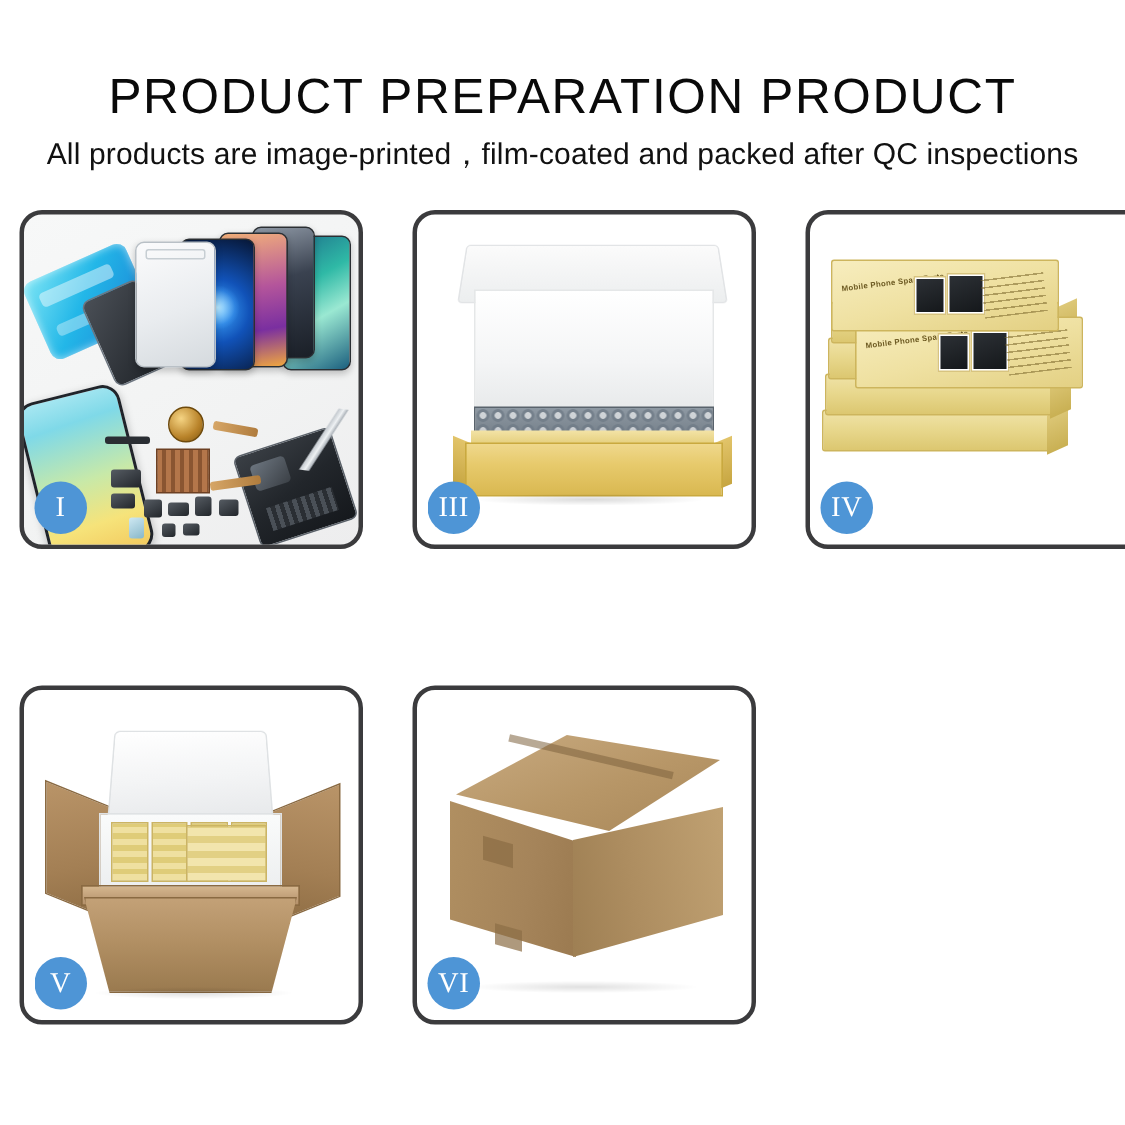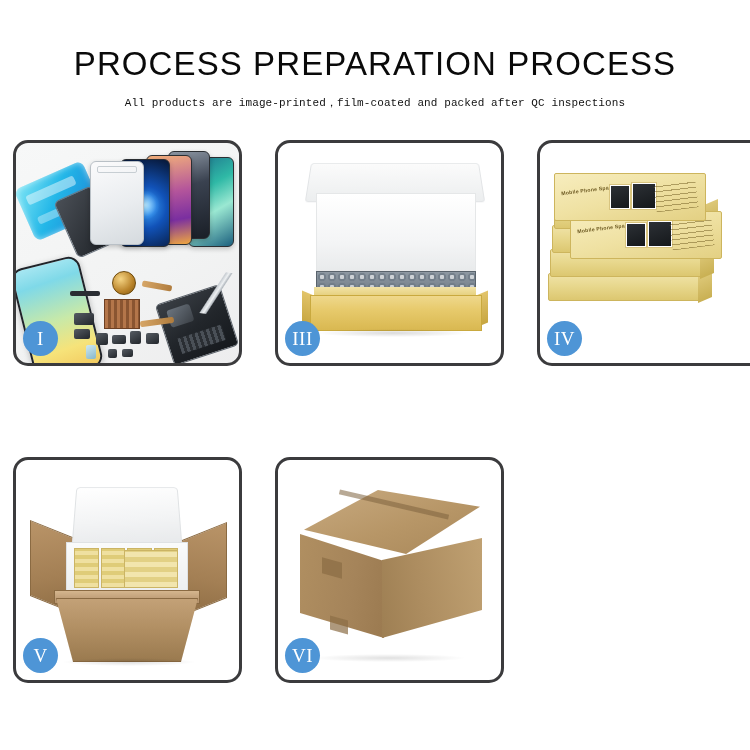--- a/index.html
+++ b/index.html
@@ -19,24 +19,24 @@
   .title {
     margin: 0; padding-top: 44px;
     font-size: 33px; line-height: 40px;
     letter-spacing: 1.1px;
     font-weight: 400;
     color: #0a0a0a;
     font-family: "Liberation Sans", sans-serif;
   }
   .subtitle {
     margin: 0; padding-top: 9px;
-    font-size: 11px; line-height: 20px;
+    font-size: 20px; line-height: 20px;
     color: #111111;
     letter-spacing: 0.1px;
-    font-family: Liberation Mono, monospace;
+    font-family: Liberation Sans, sans-serif;
   }
   
   .grid {
     position: absolute;
     left: 13px; top: 140px;
     width: 724px; height: 545px;
     display: grid;
     grid-template-columns: 262px 262px 262px;
     grid-template-rows: 228px 228px;
     column-gap: -30px;
@@ -443,21 +443,21 @@
     position: absolute; left: 36px; bottom: 18px; width: 150px; height: 8px;
     background: radial-gradient(ellipse at center, rgba(0,0,0,.12), transparent 72%);
   }
 </style>
 </head>
 <body>
 
 <div id="page">
 
   <div class="header">
-    <h1 class="title">PROCESS PREPARATION PROCESS</h1>
+    <h1 class="title">PRODUCT PREPARATION PRODUCT</h1>
     <p class="subtitle">All products are image-printed，film-coated and packed after QC inspections</p>
   </div>
 
   <div class="grid">
 
     <div class="panel p1">
       <div class="scene">
         <div class="adhesive"></div>
         <div class="blkphone"></div>
         <div class="scr scr-teal"></div>

